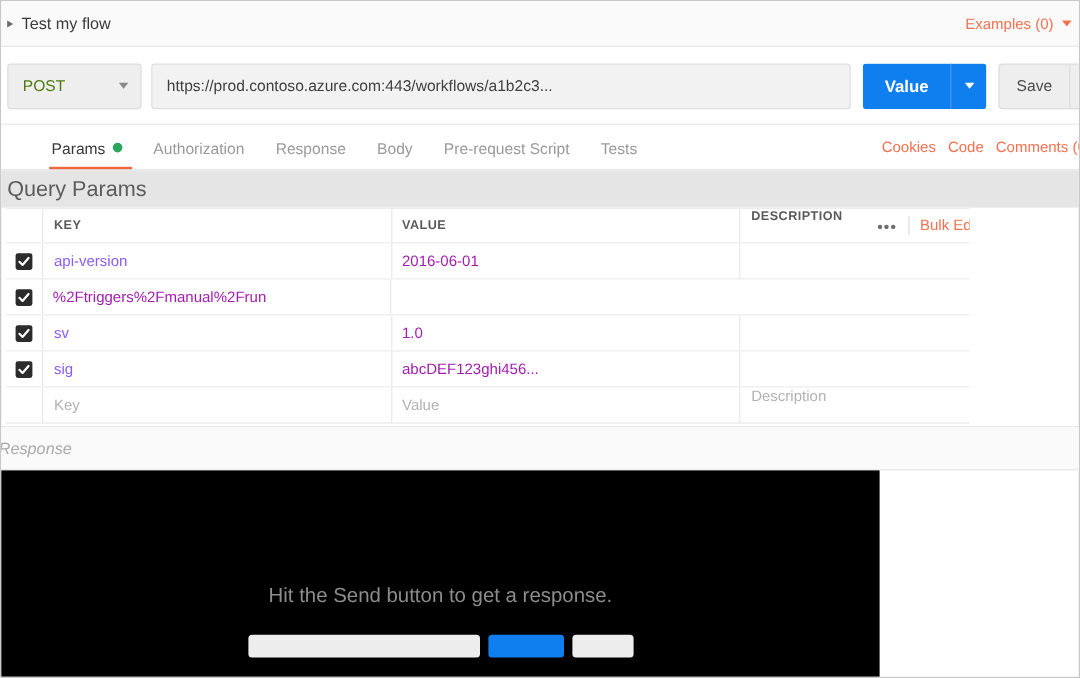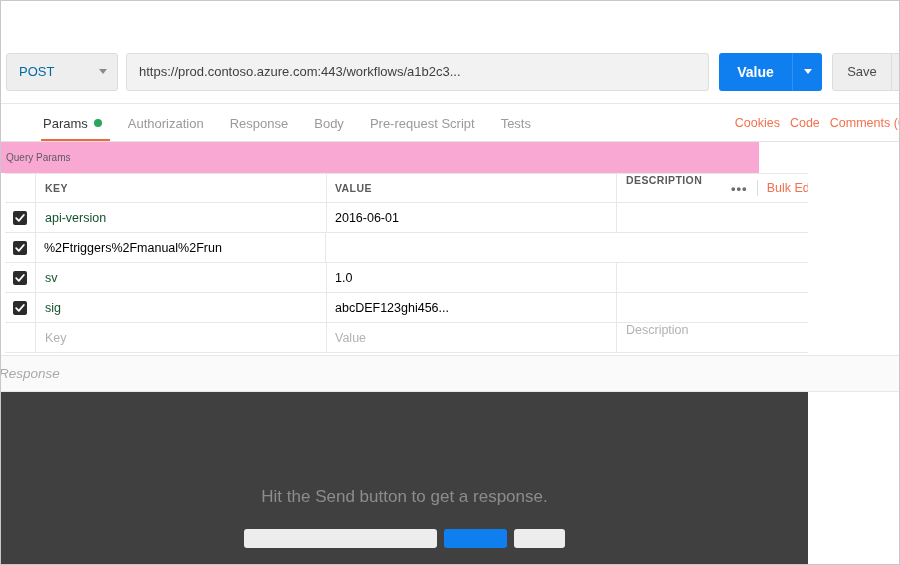--- a/index.html
+++ b/index.html
@@ -85,21 +85,21 @@
     width: 112px;
     height: 38px;
     background: #eeeeee;
     border: 1px solid #dcdcdc;
     border-radius: 3px;
     display: flex;
     align-items: center;
     justify-content: space-between;
     padding: 0 10px 0 12px;
     font-size: 13px;
-    color: #0369a1;
+    color: #4d7c0f;
     flex: none;
   }
   .caret-down-grey {
     width: 0; height: 0;
     border-top: 5px solid #8a8a8a;
     border-left: 4.5px solid transparent;
     border-right: 4.5px solid transparent;
   }
   .url-field {
     flex: none;
@@ -226,26 +226,26 @@
   }
   .tabs-right span {
     font-size: 12.5px;
     color: #f3714e;
   }
 
   
   .qp-caption {
     position: absolute;
     left: 0; top: 141px;
-    width: 758px; height: 31px;
-    background: #f9a8d4;
+    width: 900px; height: 31px;
+    background: #e5e5e5;
     display: flex;
     align-items: center;
     padding-left: 5px;
-    font-size: 10px;
+    font-size: 18px;
     color: #5c5c5c;
   }
 
   
   .ptable {
     position: absolute;
     left: 4px; top: 172px;
     width: 803px;
   }
   .prow {
@@ -268,33 +268,33 @@
     justify-content: center;
   }
   .cell-key {
     width: 291px;
     flex: none;
     border-right: 1px solid #e8e8e8;
     display: flex;
     align-items: center;
     padding-left: 9px;
     font-size: 12.5px;
-    color: #14532d;
+    color: #8b5cf6;
     overflow: hidden;
     white-space: nowrap;
   }
   .cell-val {
     width: 290px;
     flex: none;
     border-right: 1px solid #e8e8e8;
     display: flex;
     align-items: center;
     padding-left: 8px;
     font-size: 12.5px;
-    color: #000000;
+    color: #a21caf;
     overflow: hidden;
     white-space: nowrap;
   }
   .cell-desc {
     flex: 1;
     display: flex;
     align-items: flex-start;
     padding-left: 9px;
     font-size: 12.5px;
     color: #444;
@@ -364,23 +364,23 @@
     font-size: 13.5px;
     color: #a9a9a9;
     margin-left: -2px;
     font-style: italic;
   }
 
   
   .resp-body {
     position: absolute;
     left: 0; top: 391px;
-    width: 807px;
+    width: 732px;
     height: 172px;
-    background: #404040;
+    background: #000000;
   }
   .resp-empty {
     position: absolute;
     left: 0; right: 0;
     top: 95px;
     text-align: center;
   }
   .resp-msg {
     font-size: 17px;
     color: #8c8c8c;
@@ -406,20 +406,30 @@
     width: 51px; height: 19px;
     background: #ededed;
     border-radius: 3px;
   }
 </style>
 </head>
 <body>
 
 <div class="app">
 
+  <div class="namebar">
+    <div class="name-left">
+      <span class="caret-right"></span>
+      <span class="req-name">Test my flow</span>
+    </div>
+    <div class="name-right">
+      <span class="examples-link">Examples (0)</span>
+      <span class="caret-down-orange"></span>
+    </div>
+  </div>
 
   <div class="urlbar">
     <div class="method-select">
       <span>POST</span>
       <span class="caret-down-grey"></span>
     </div>
     <div class="url-field">
       <span>https://prod.contoso.azure.com:443/workflows/a1b2c3...</span>
     </div>
     <div class="send-group">

